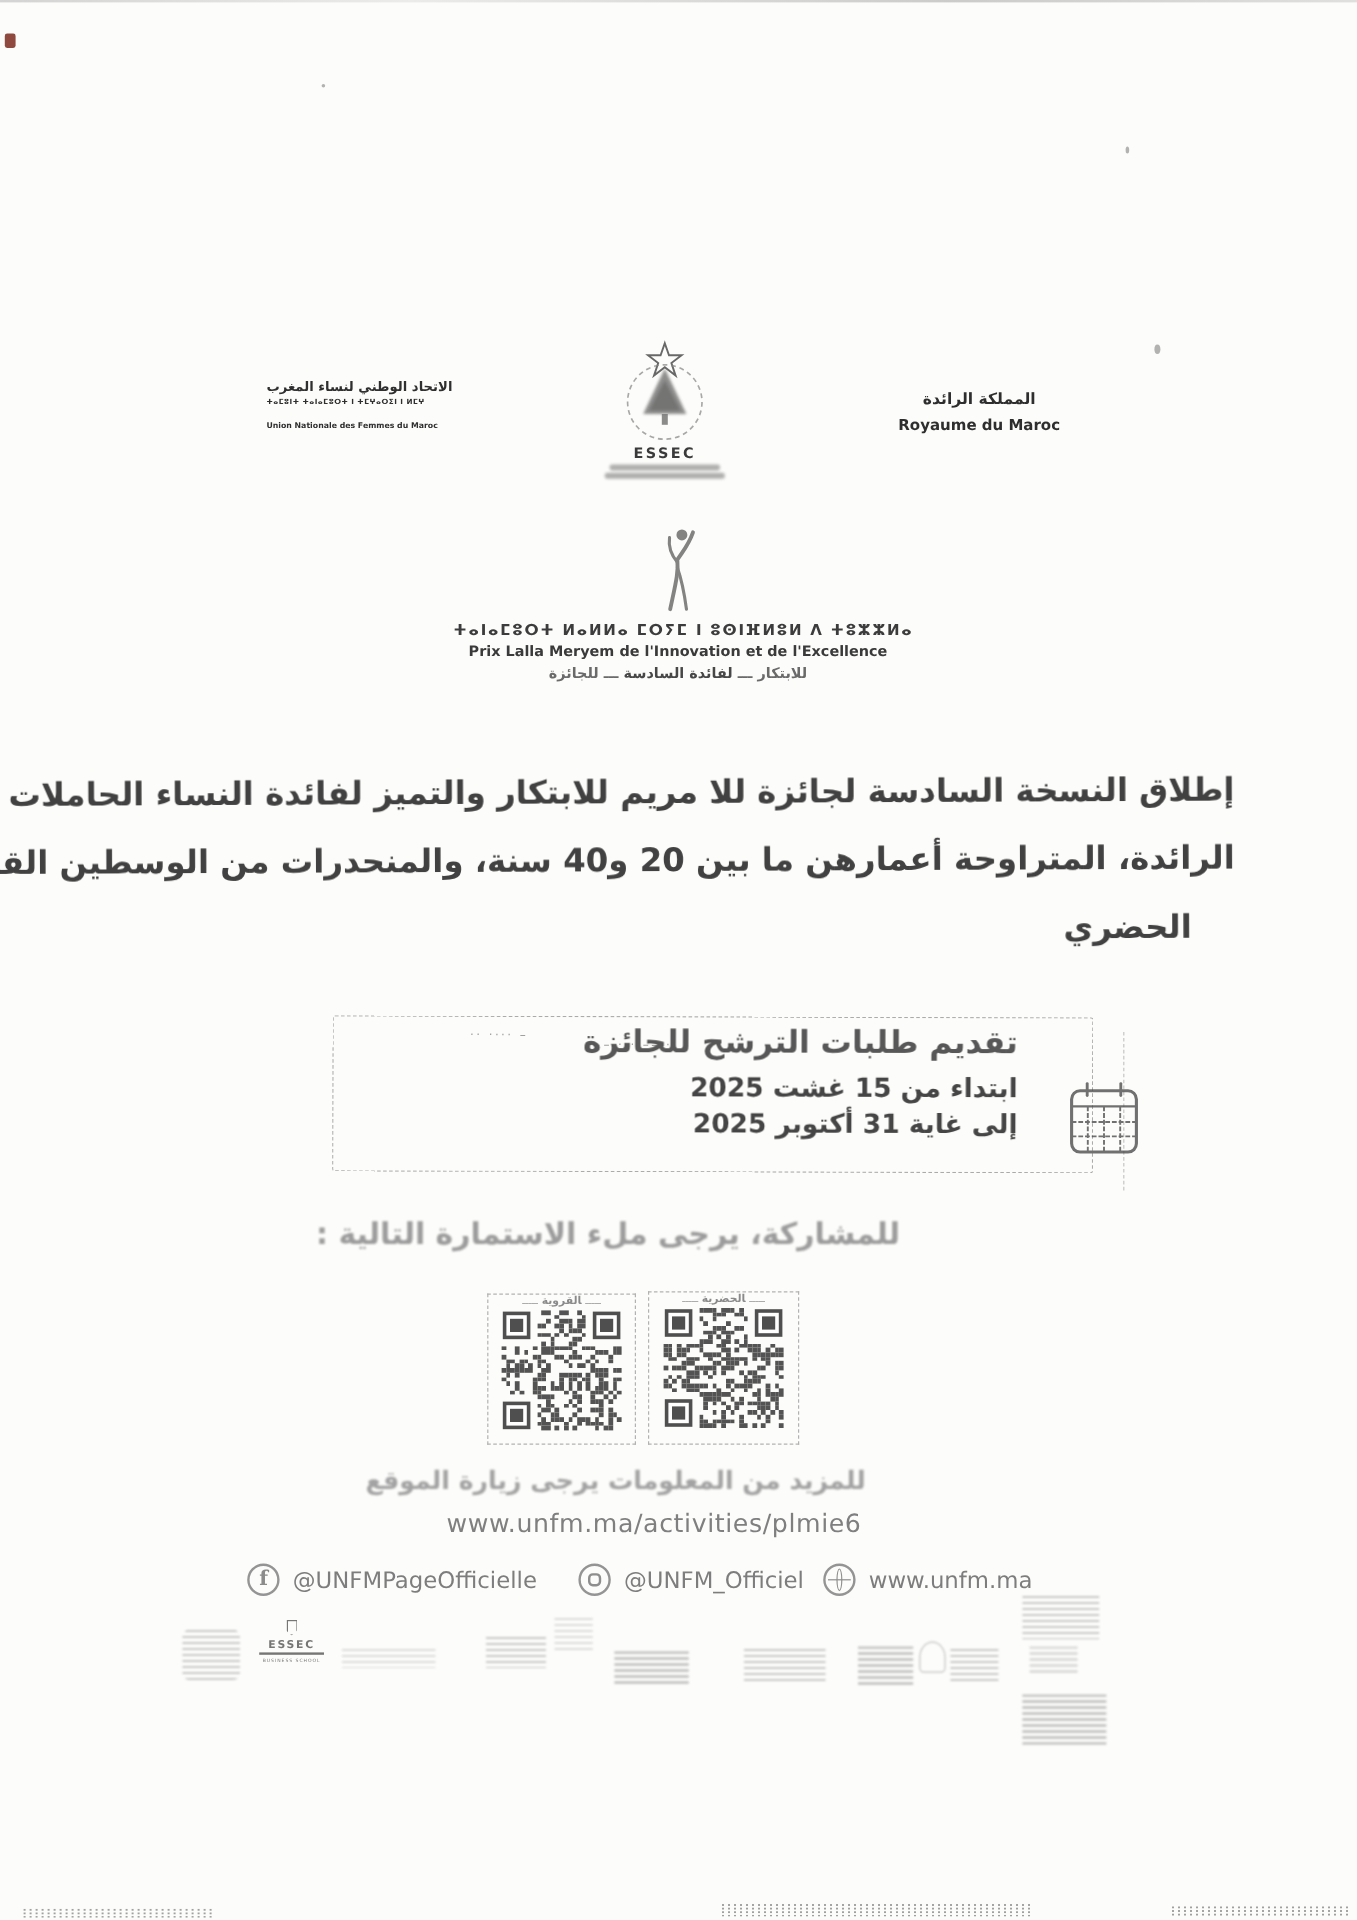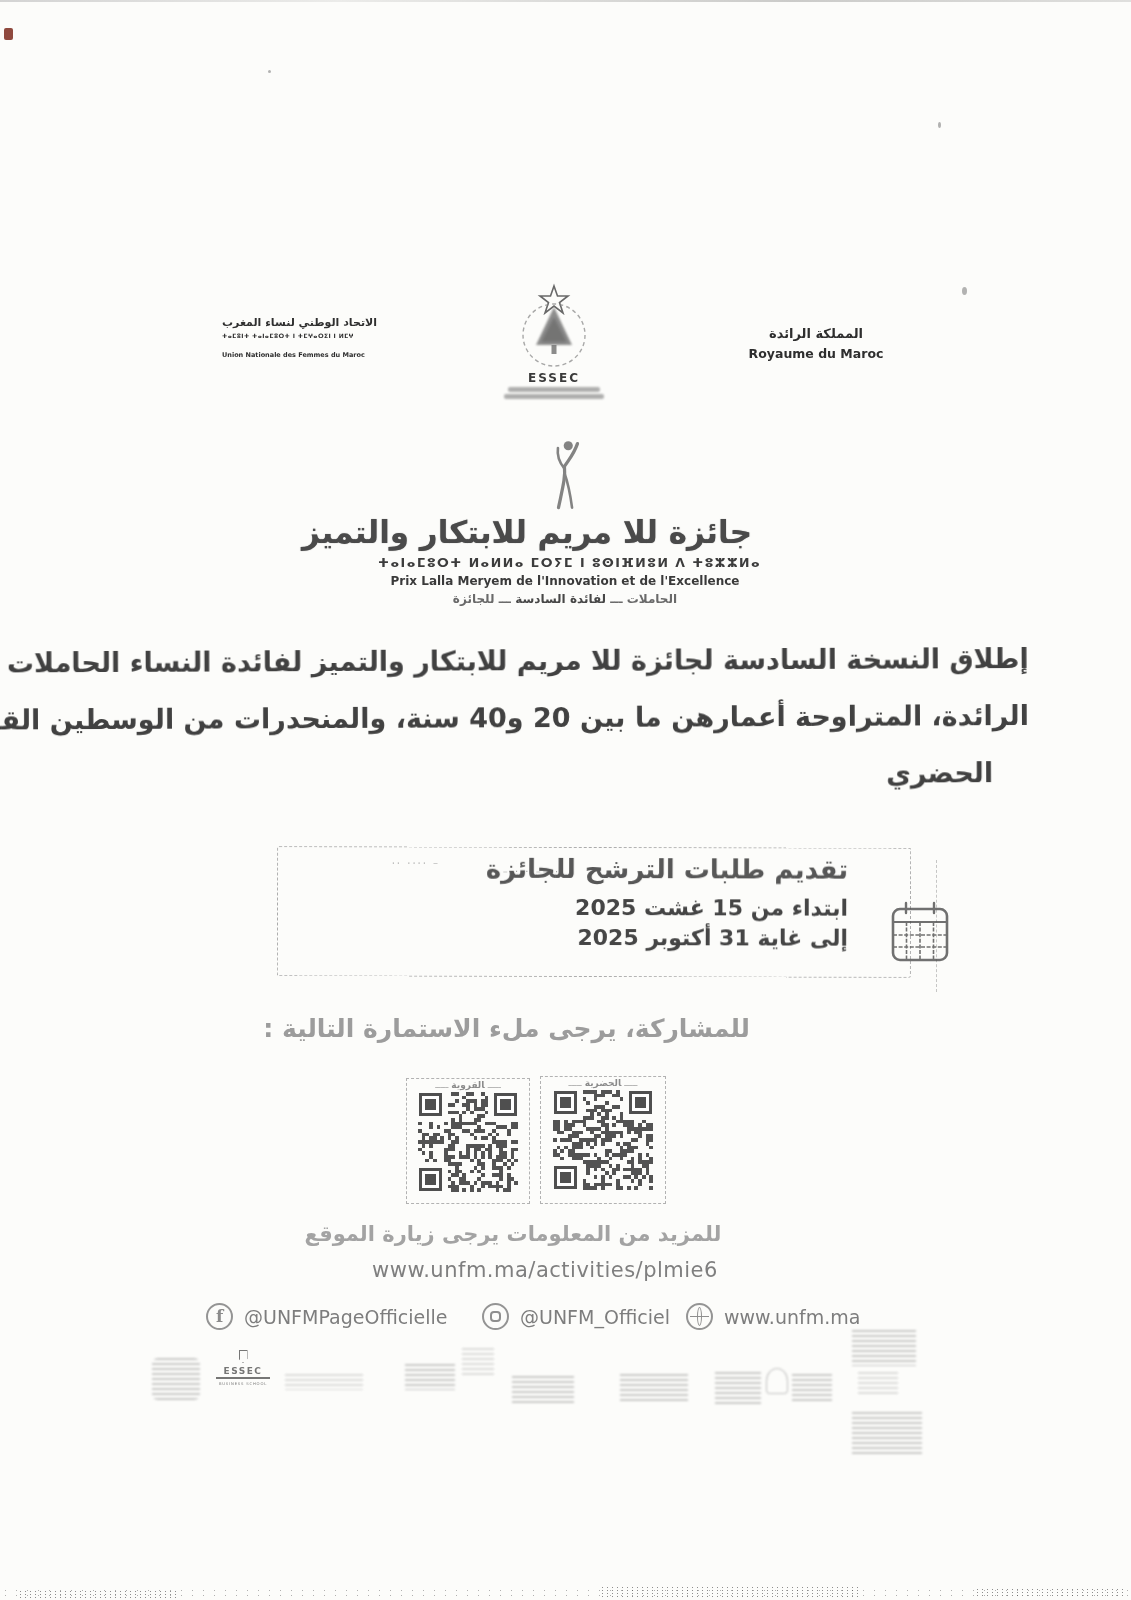--- a/index.html
+++ b/index.html
@@ -133,25 +133,24 @@
     <div class="fr">Royaume du Maroc</div>
   </div>
 
   <div class="abs prize">
     <svg class="fig" width="44" height="76" viewBox="0 0 40 70" style="filter:blur(.5px);opacity:.72;">
       <circle cx="23" cy="9" r="4.2" fill="#555"></circle>
       <path d="M14 66 C18 47 20.5 38 19.5 28 C24 21 28 17 31.5 7" stroke="#555" stroke-width="3" fill="none" stroke-linecap="round"></path>
       <path d="M19.5 30 C14.5 24 12.5 18 13.5 11" stroke="#555" stroke-width="2.4" fill="none" stroke-linecap="round"></path>
       <path d="M26.5 66 C24.5 51 23 44 19.5 34" stroke="#555" stroke-width="2.4" fill="none" stroke-linecap="round"></path>
     </svg>
-    <div class="callig b7" dir="rtl">جائزة للا مريم للابتكار والتميز</div>
     <div class="tf b3">ⵜⴰⵏⴰⵎⵓⵔⵜ ⵍⴰⵍⵍⴰ ⵎⵔⵢⵎ ⵏ ⵓⵙⵏⴼⵍⵓⵍ ⴷ ⵜⵓⵣⵣⵍⴰ</div>
     <div class="fr b3">Prix Lalla Meryem de l'Innovation et de l'Excellence</div>
     <div class="ed b3" dir="rtl">
-      <span class="dash">الحاملات ـــ</span>
+      <span class="dash">للابتكار ـــ</span>
       <span>لفائدة السادسة</span>
       <span class="dash">ـــ للجائزة</span>
     </div>
   </div>
 
   <div class="abs para b5">
     <div class="ln">إطلاق النسخة السادسة لجائزة للا مريم للابتكار والتميز  لفائدة النساء الحاملات للمشاريع</div>
     <div class="ln">الرائدة، المتراوحة أعمارهن ما بين 20 و40 سنة، والمنحدرات من الوسطين القروي وشبه</div>
     <div class="ln ln3">الحضري</div>
   </div>

